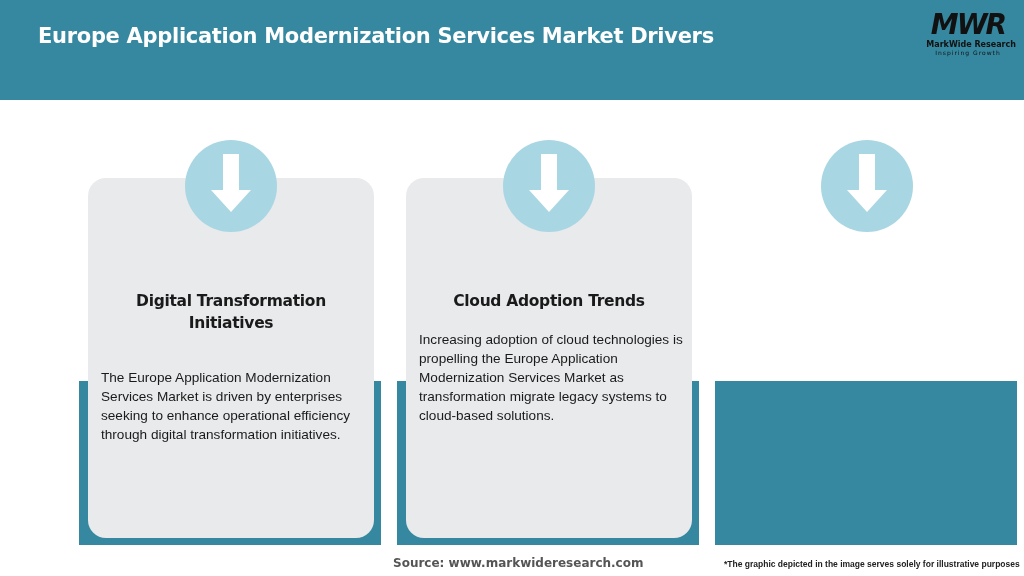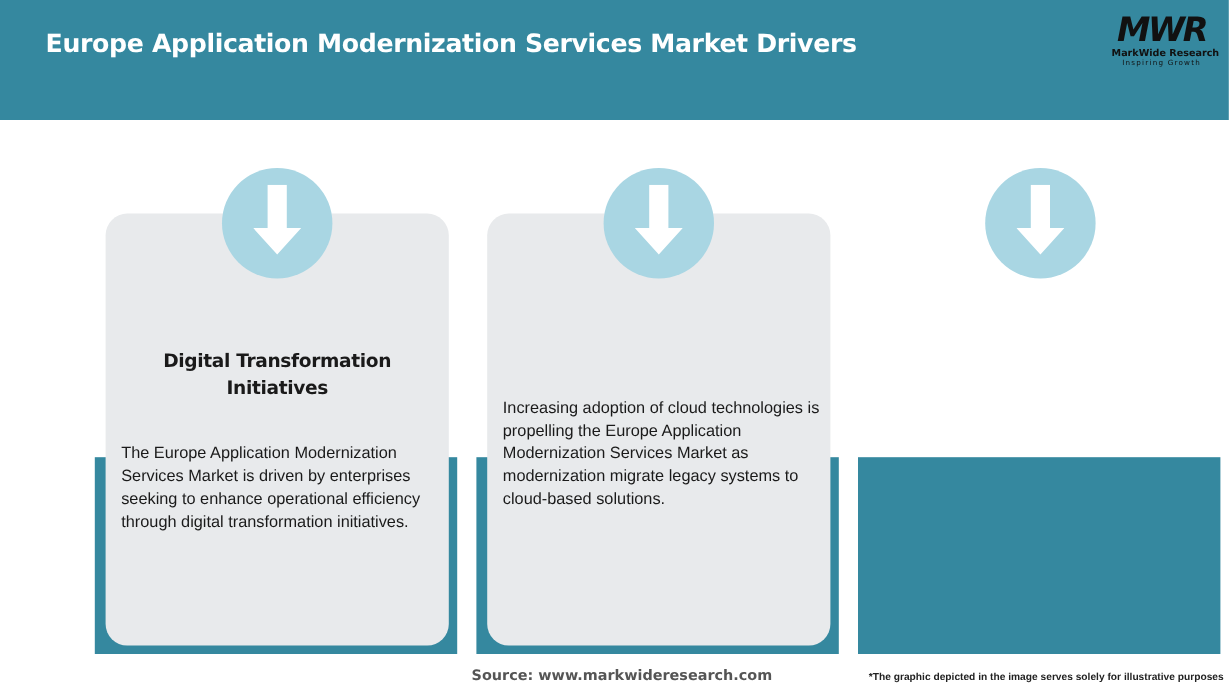--- a/index.html
+++ b/index.html
@@ -41,21 +41,22 @@
   <div class="circle">
     <svg width="40" height="60" viewBox="0 0 40 60">
         <path d="M12 0 H28 V36 H40 L20 58 L0 36 H12 Z" fill="#ffffff"></path>
       </svg>
   </div>
 </div>
 
 <div class="card-wrap" style="left:370px;">
   <div class="card-shadow"></div>
   <div class="card">
-    <div class="card-body" style="top:152px;">Increasing adoption of cloud technologies is propelling the Europe Application Modernization Services Market as modernization migrate legacy systems to cloud-based solutions.</div>
+    <div class="card-title" style="top:112px;">Cloud Adoption Trends</div>
+    <div class="card-body" style="top:152px;">Increasing adoption of cloud technologies is propelling the Europe Application Modernization Services Market as transformation migrate legacy systems to cloud-based solutions.</div>
   </div>
   <div class="circle">
     <svg width="40" height="60" viewBox="0 0 40 60">
         <path d="M12 0 H28 V36 H40 L20 58 L0 36 H12 Z" fill="#ffffff"></path>
       </svg>
   </div>
 </div>
 
 <div class="card-wrap" style="left:688px;">
   <div class="card-shadow"></div>

